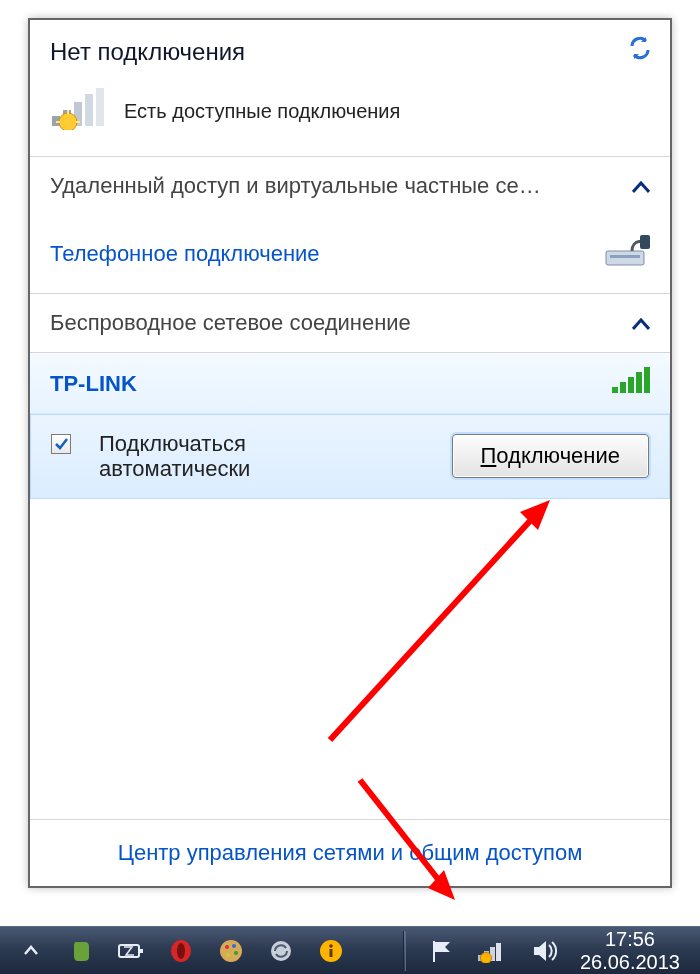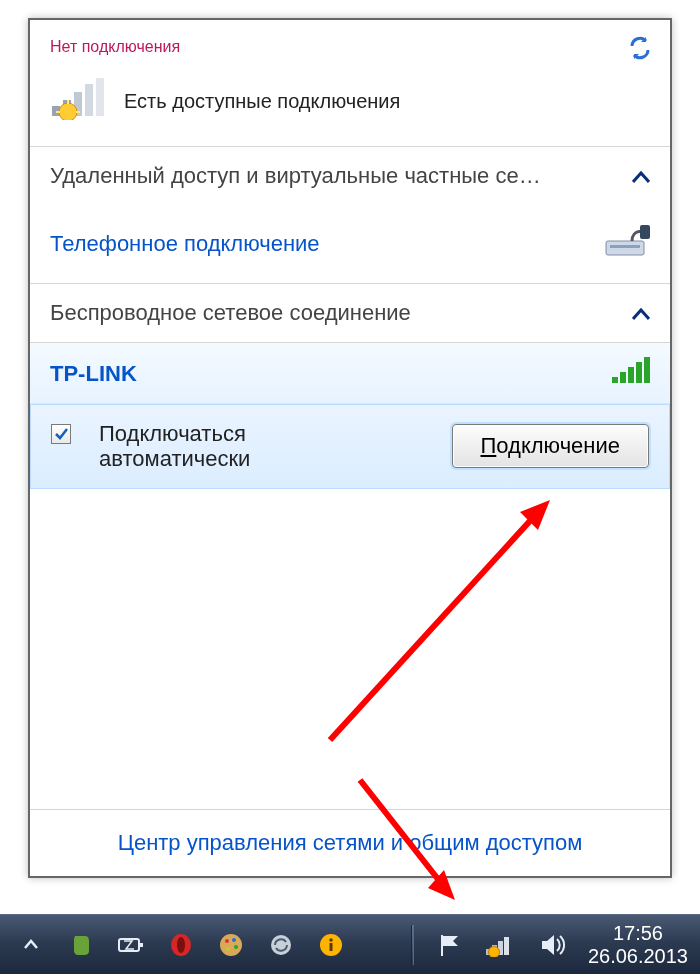--- a/index.html
+++ b/index.html
@@ -20,22 +20,22 @@
     width: 644px;
     background: #fff;
     border: 2px solid #666;
     box-shadow: 0 0 8px rgba(0,0,0,.25);
   }
   .header {
     padding: 18px 20px 10px 20px;
     position: relative;
   }
   .header-title {
-    font-size: 16px;
-    color: #be185d;
+    font-size: 24px;
+    color: #0f172a;
   }
   .refresh {
     position: absolute;
     top: 16px;
     right: 18px;
     width: 24px;
     height: 24px;
   }
   .status-row {
     display: flex;
@@ -129,27 +129,27 @@
     padding: 20px 10px;
     border-top: 1px solid #d6d6d6;
     font-size: 22px;
     color: #0654c9;
   }
   .taskbar {
     position: absolute;
     left: 0;
     right: 0;
     bottom: 0;
-    height: 60px;
+    height: 48px;
     background: linear-gradient(#4a5a74 0%, #2d3b52 45%, #1b283d 100%);
     border-top: 1px solid #5a6b86;
     display: flex;
     align-items: center;
     justify-content: space-between;
-    padding: 0 6px 0 14px;
+    padding: 0 14px 0 14px;
     color: #fff;
     font-size: 18px;
   }
   .tray-left { display:flex; align-items:center; gap:16px; }
   .tray-right { display:flex; align-items:center; gap:18px; }
   .clock { text-align:center; line-height:1.15; font-size:20px; padding-right:6px;}
   .tray-divider {
     width: 3px; height: 40px;
     background: linear-gradient(#6a7c98,#2b3a52);
     border-left:1px solid #1a2638;

